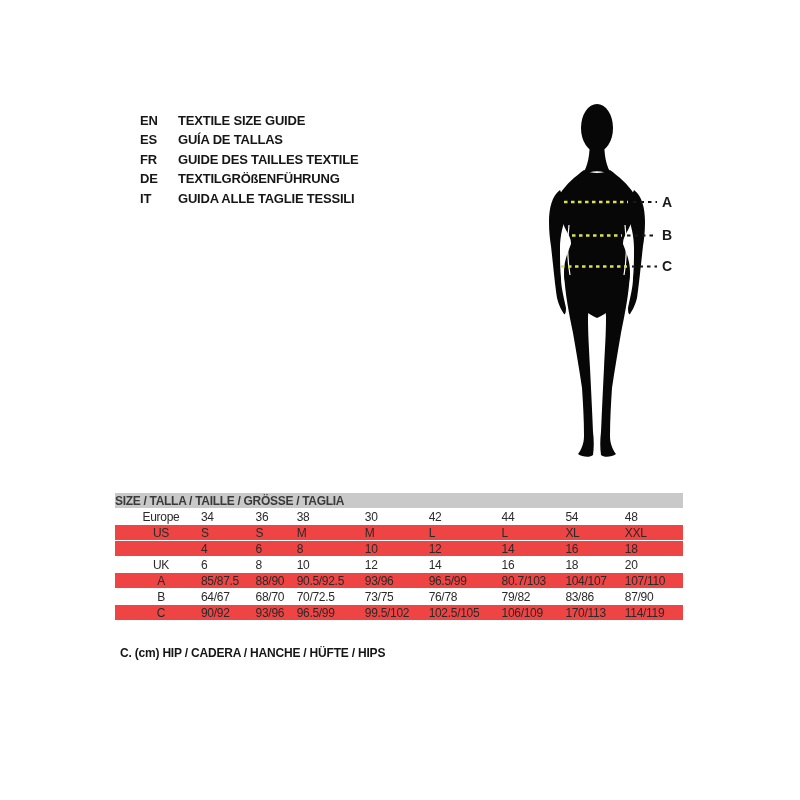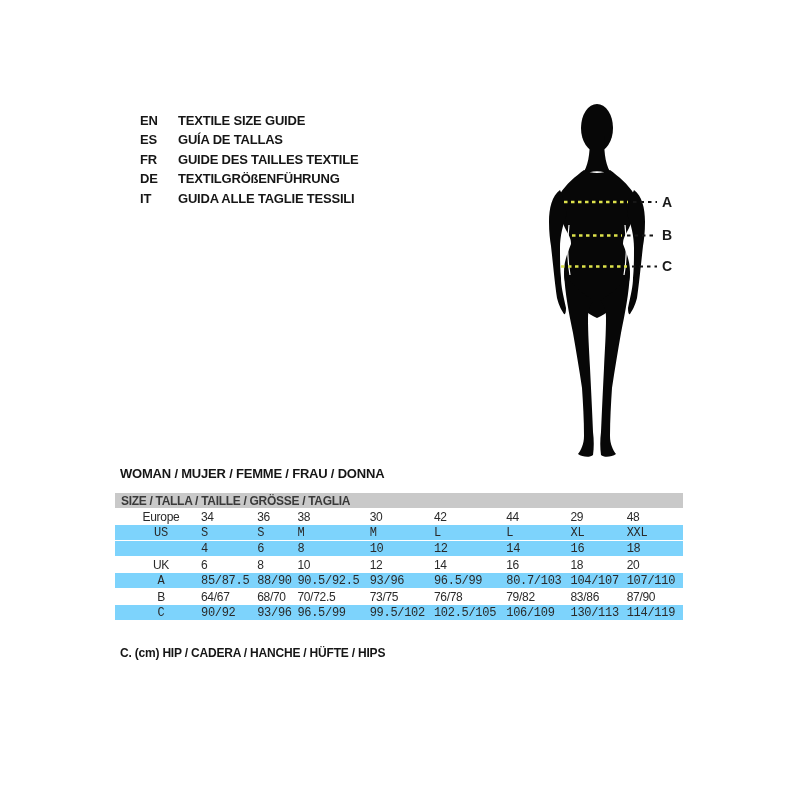--- a/index.html
+++ b/index.html
@@ -32,26 +32,26 @@
   .section-title {
     position:absolute; left:120px; top:466px; font-size:13px; font-weight:bold;
     letter-spacing:-0.2px; color:#161616; white-space:nowrap;
   }
 
   
   .table-wrap { position:absolute; left:115px; top:492px; width:568px; }
   table { width:100%; border-collapse:separate; border-spacing:0 1px; }
   td, th { font-size:12px; letter-spacing:-0.3px; height:15px; vertical-align:middle; }
   th.size-header {
-    background:#c9c9c9; text-align:left; padding-left:6px; font-weight:bold;
+    background:#c9c9c9; text-align:left; font-weight:bold;
     color:#3a3a3a; white-space:nowrap;
   }
   td.row-label { width:86px; text-align:center; padding-left:6px; color:#2a2a2a; }
   td.val { text-align:left; color:#2a2a2a; white-space:nowrap; }
-  tr.shaded td { background:#7dd3fc;font-family:Liberation Mono, monospace; }
+  tr.shaded td { background:#ef4444; }
 
   
   .notes { position:absolute; left:120px; top:645px; }
   .note-line {
     font-size:12px; font-weight:bold; letter-spacing:-0.2px; color:#161616;
     line-height:16.6px; white-space:nowrap;
   }
 </style>
 </head>
 <body>
@@ -160,39 +160,38 @@
 
       <line x1="93" y1="104" x2="117" y2="104" stroke="#161616" stroke-width="2" stroke-dasharray="3.5 4"></line>
       <line x1="87" y1="137.5" x2="117" y2="137.5" stroke="#161616" stroke-width="2" stroke-dasharray="3.5 4"></line>
       <line x1="92" y1="168.5" x2="117" y2="168.5" stroke="#161616" stroke-width="2" stroke-dasharray="3.5 4"></line>
     </svg>
   </div>
   <span class="marker-label" id="marker-a">A</span>
   <span class="marker-label" id="marker-b">B</span>
   <span class="marker-label" id="marker-c">C</span>
 
-  <div class="section-title">WOMAN / MUJER / FEMME / FRAU / DONNA</div>
 
   <div class="table-wrap">
     <table>
       <thead>
         <tr>
           <th class="size-header" colspan="9">SIZE / TALLA / TAILLE / GRÖSSE / TAGLIA</th>
         </tr>
       </thead>
       <tbody>
         <tr>
           <td class="row-label">Europe</td>
           <td class="val">34</td>
           <td class="val">36</td>
           <td class="val">38</td>
           <td class="val">30</td>
           <td class="val">42</td>
           <td class="val">44</td>
-          <td class="val">29</td>
+          <td class="val">54</td>
           <td class="val">48</td>
         </tr>
         <tr class="shaded">
           <td class="row-label">US</td>
           <td class="val">S</td>
           <td class="val">S</td>
           <td class="val">M</td>
           <td class="val">M</td>
           <td class="val">L</td>
           <td class="val">L</td>
@@ -244,21 +243,21 @@
           <td class="val">87/90</td>
         </tr>
         <tr class="shaded">
           <td class="row-label">C</td>
           <td class="val">90/92</td>
           <td class="val">93/96</td>
           <td class="val">96.5/99</td>
           <td class="val">99.5/102</td>
           <td class="val">102.5/105</td>
           <td class="val">106/109</td>
-          <td class="val">130/113</td>
+          <td class="val">170/113</td>
           <td class="val">114/119</td>
         </tr>
       </tbody>
     </table>
   </div>
 
   <div class="notes">
     <div class="note-line">C. (cm) HIP / CADERA / HANCHE / HÜFTE / HIPS</div>
   </div>
 

